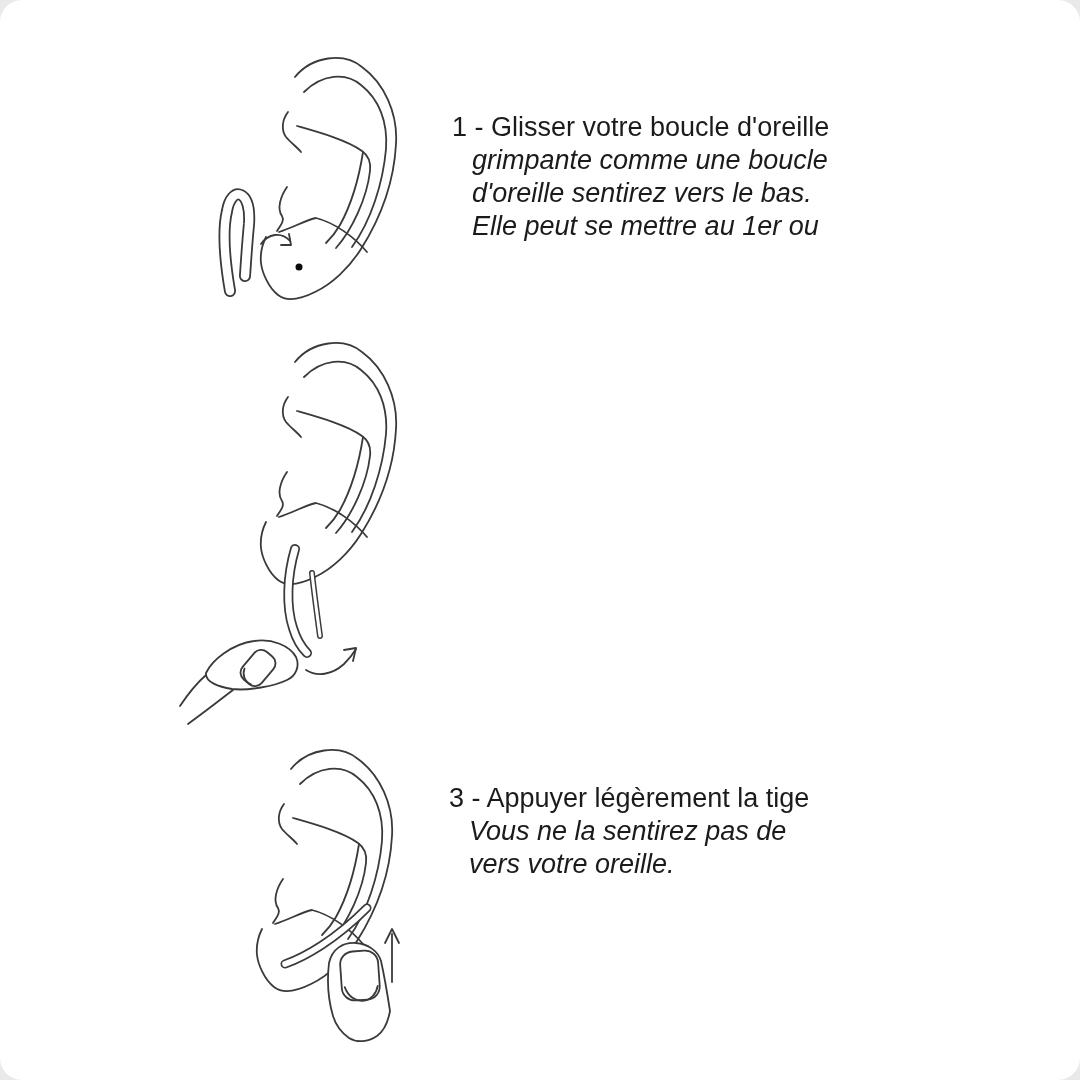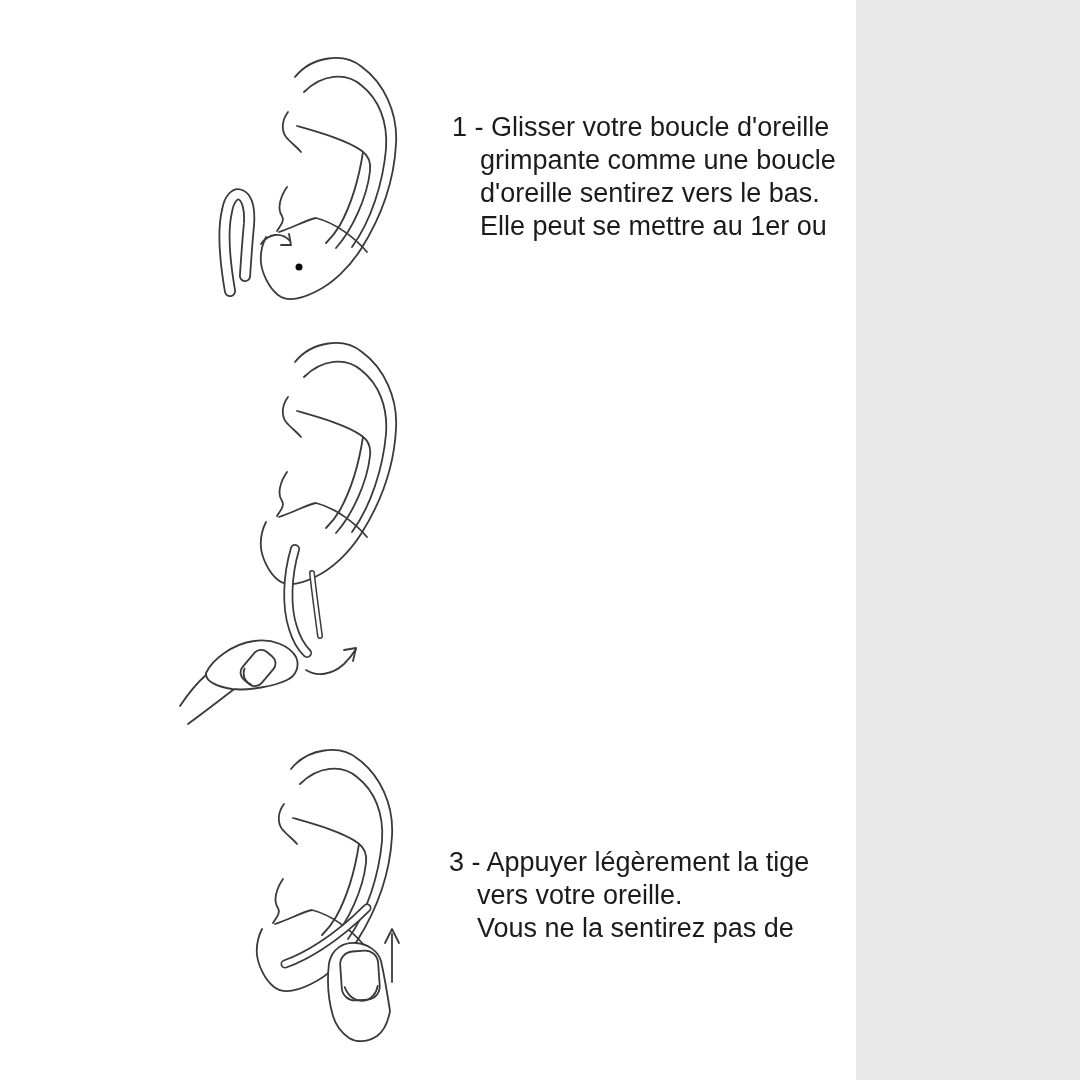--- a/index.html
+++ b/index.html
@@ -4,45 +4,46 @@
 <style>
   :root{
     --bg:#ffffff;
     --ink:#3a3a3a;
     --text:#1b1b1b;
     --dot:#0a0a0a;
   }
   html,body{margin:0;padding:0;background:#e9e9e9;}
   .canvas{
     position:relative;
-    width:856px;height:1080px;
+    width:1080px;height:1080px;
     background:var(--bg);
     overflow:hidden;
     font-family:"Liberation Sans", sans-serif;
+    border-radius:22px;
   }
   svg.illustrations{position:absolute;left:0;top:0;color:var(--ink);}
   svg.illustrations path, svg.illustrations line, svg.illustrations rect, svg.illustrations polyline{
     vector-effect:none;
   }
   .ink{stroke:currentColor;fill:none;stroke-width:1.8;stroke-linecap:round;stroke-linejoin:round;}
   .ink-fill{stroke:currentColor;fill:#ffffff;stroke-width:1.8;stroke-linecap:round;stroke-linejoin:round;}
   .hollow-dark{stroke:currentColor;fill:none;stroke-linecap:round;}
   .hollow-white{stroke:#ffffff;fill:none;stroke-linecap:round;}
   .dot{fill:var(--dot);stroke:none;}
   .step-text{
     position:absolute;
     color:var(--text);
     font-size:27px;
     line-height:33px;
     white-space:nowrap;
   }
-  .step-text .cont{margin-left:28px;}
+  .step-text .cont{margin-left:20px;font-style:italic;}
   #text-step-1{left:452px;top:111px;}
   #text-step-2{left:449px;top:501px;}
-  #text-step-3{left:449px;top:846px;}
+  #text-step-3{left:449px;top:782px;}
 </style>
 </head>
 <body>
 
 <div class="canvas">
 
   <svg class="illustrations" width="1080" height="1080" viewBox="0 0 1080 1080">
     <defs>
       <g id="ear-base">
         <path class="ink" d="M 295,77 C 312,56 344,52 362,67 C 384,83 398,113 396,144 C 394,182 380,219 361,249 C 349,268 332,284 315,292 C 301,299 287,302 278,295 C 268,287 262,272 261,263 C 260,253 263,243 266,237"></path>
@@ -97,17 +98,17 @@
   <div class="step-text" id="text-step-1">
     <div>1 - Glisser votre boucle d'oreille</div>
     <div class="cont">grimpante comme une boucle</div>
     <div class="cont">d'oreille sentirez vers le bas.</div>
     <div class="cont">Elle peut se mettre au 1er ou</div>
   </div>
 
 
   <div class="step-text" id="text-step-3">
     <div>3 - Appuyer légèrement la tige</div>
+    <div class="cont">Vous ne la sentirez pas de</div>
     <div class="cont">vers votre oreille.</div>
-    <div class="cont">Vous ne la sentirez pas de</div>
   </div>
 
 </div>
 
 </body></html>

